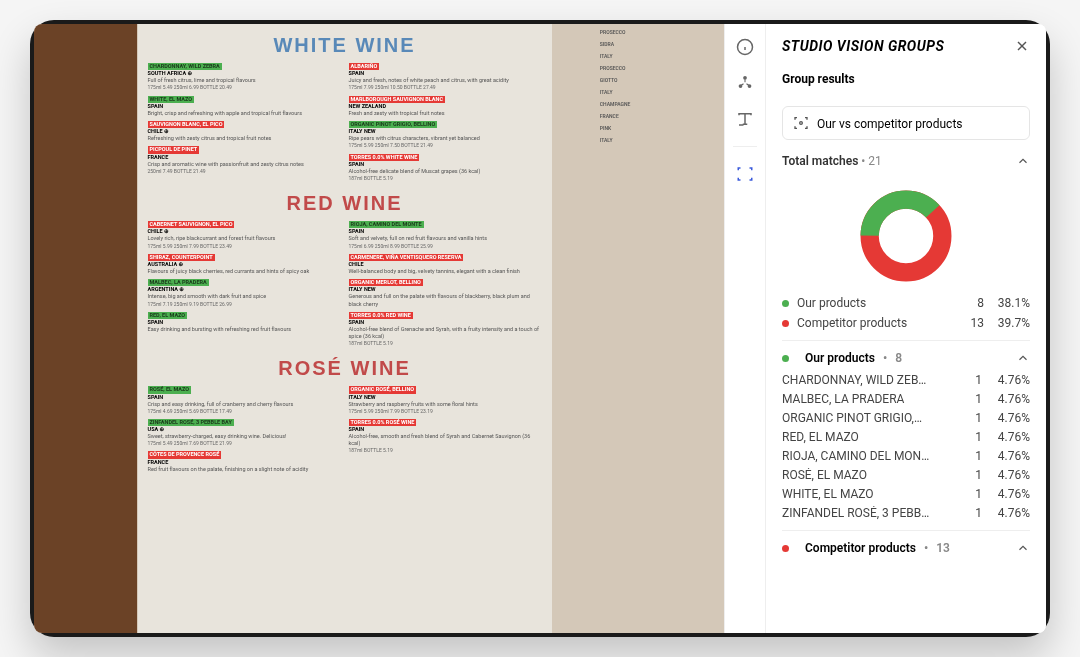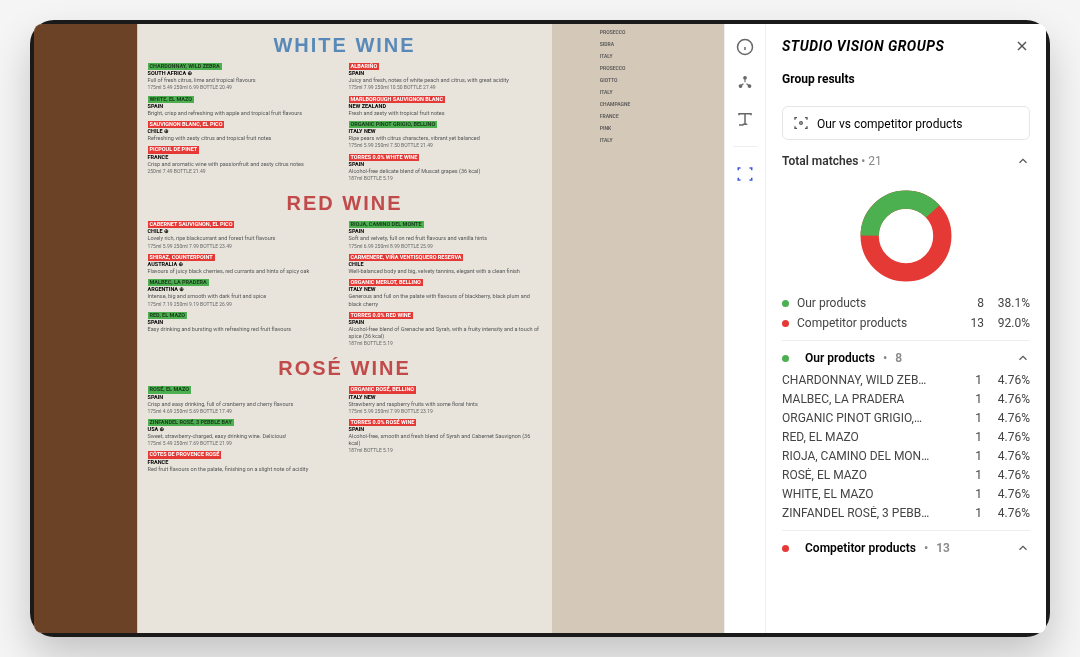--- a/index.html
+++ b/index.html
@@ -196,21 +196,21 @@
             <div class="legend-row">
               <span class="legend-dot" style="background:#4caf50"></span>
               <span class="legend-name">Our products</span>
               <span class="legend-count">8</span>
               <span class="legend-pct">38.1%</span>
             </div>
             <div class="legend-row">
               <span class="legend-dot" style="background:#e53935"></span>
               <span class="legend-name">Competitor products</span>
               <span class="legend-count">13</span>
-              <span class="legend-pct">92.0%</span>
+              <span class="legend-pct">39.7%</span>
             </div>
           </div>
 
         <div class="divider"></div>
 
         <div class="section-head">
           <div class="section-head-left">
             <span class="legend-dot g-dot"></span>
             <span>Our products</span>
             <span class="muted">•</span>

